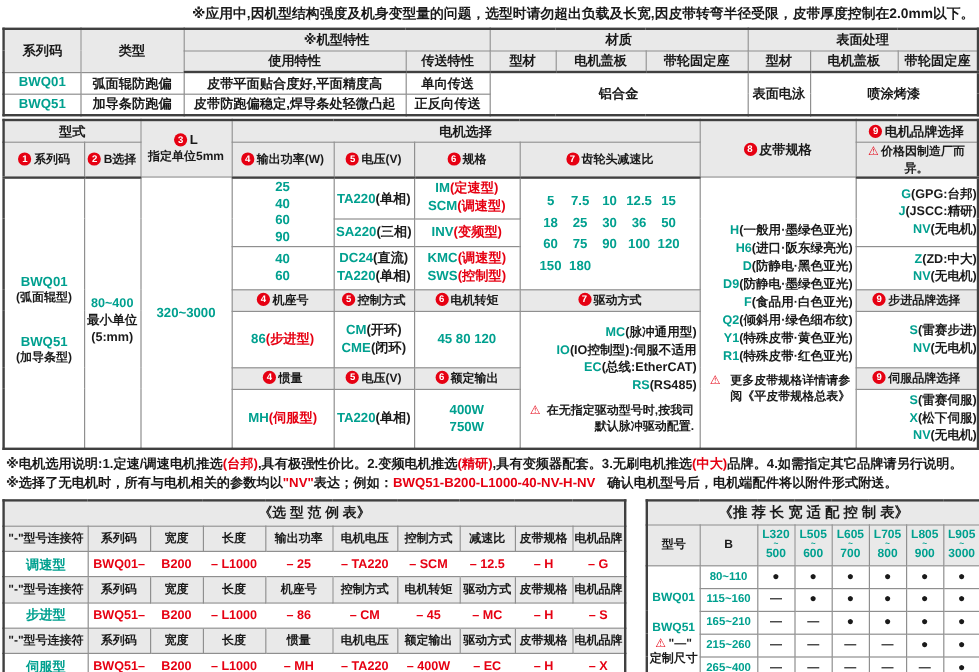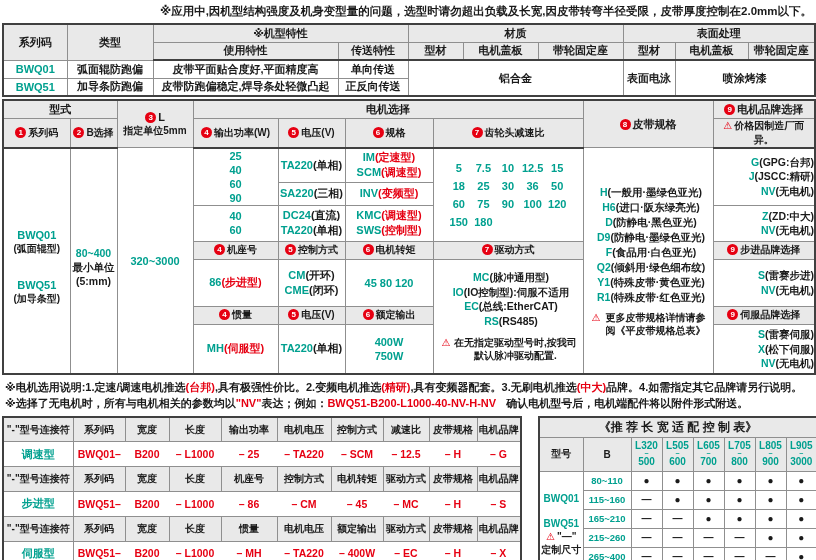--- a/index.html
+++ b/index.html
@@ -44,21 +44,21 @@
   .t2 .two { line-height:15px; }
   .lcell { line-height:13px; }
   .lsub { font-size:10px; }
   .seriescell div { line-height:14px; }
   .seriescell .desc { font-size:10px; color:#1a1a1a; }
   .seriescell .gap { height:10px; }
   .bcell div { line-height:14px; font-size:10.5px; }
   .gearcell { padding:0 13px; }
   .grow { display:grid; grid-template-columns:repeat(5,1fr); line-height:18px; font-size:11px; }
   .grow span { color:var(--teal); }
-  .listcell { text-align:center; padding:3px 2px 3px 8px; font-size:10.5px; line-height:15px; }
+  .listcell { text-align:right; padding:3px 2px 3px 8px; font-size:10.5px; line-height:15px; }
   .listcell .li span:first-child { color:var(--teal); }
   .cellnote { display:flex; margin-top:6px; line-height:13px; font-size:10px; padding-right:2px; }
   .drivecell { line-height:14.5px; }
   .drivecell .cellnote { margin-top:8px; }
   .brandcell { text-align:right; padding-left:9px; font-size:10.5px; line-height:14.5px; }
   .brandcell .li span:first-child { color:var(--teal); }
   .notecell { background:#fff; font-size:10px;margin-left:36px; }
 
   
   .notes { margin:5px 3px 3px 3px; font-size:11px; line-height:15.5px; }
@@ -326,20 +326,23 @@
           <col style="width:44px">
           <col style="width:52px">
           <col style="width:56px">
           <col style="width:54px">
           <col style="width:52px">
           <col style="width:46px">
           <col style="width:48px">
           <col style="width:44px">
         </colgroup>
       <tbody>
+          <tr class="title hrow">
+            <td colspan="10">《选 型 范 例 表》</td>
+          </tr>
 
       <tr class="hrow">
         <td>"-"型号连接符</td>
             <td>系列码</td>
             <td>宽度</td>
             <td>长度</td>
             <td>输出功率</td>
             <td>电机电压</td>
             <td>控制方式</td>
             <td>减速比</td>

